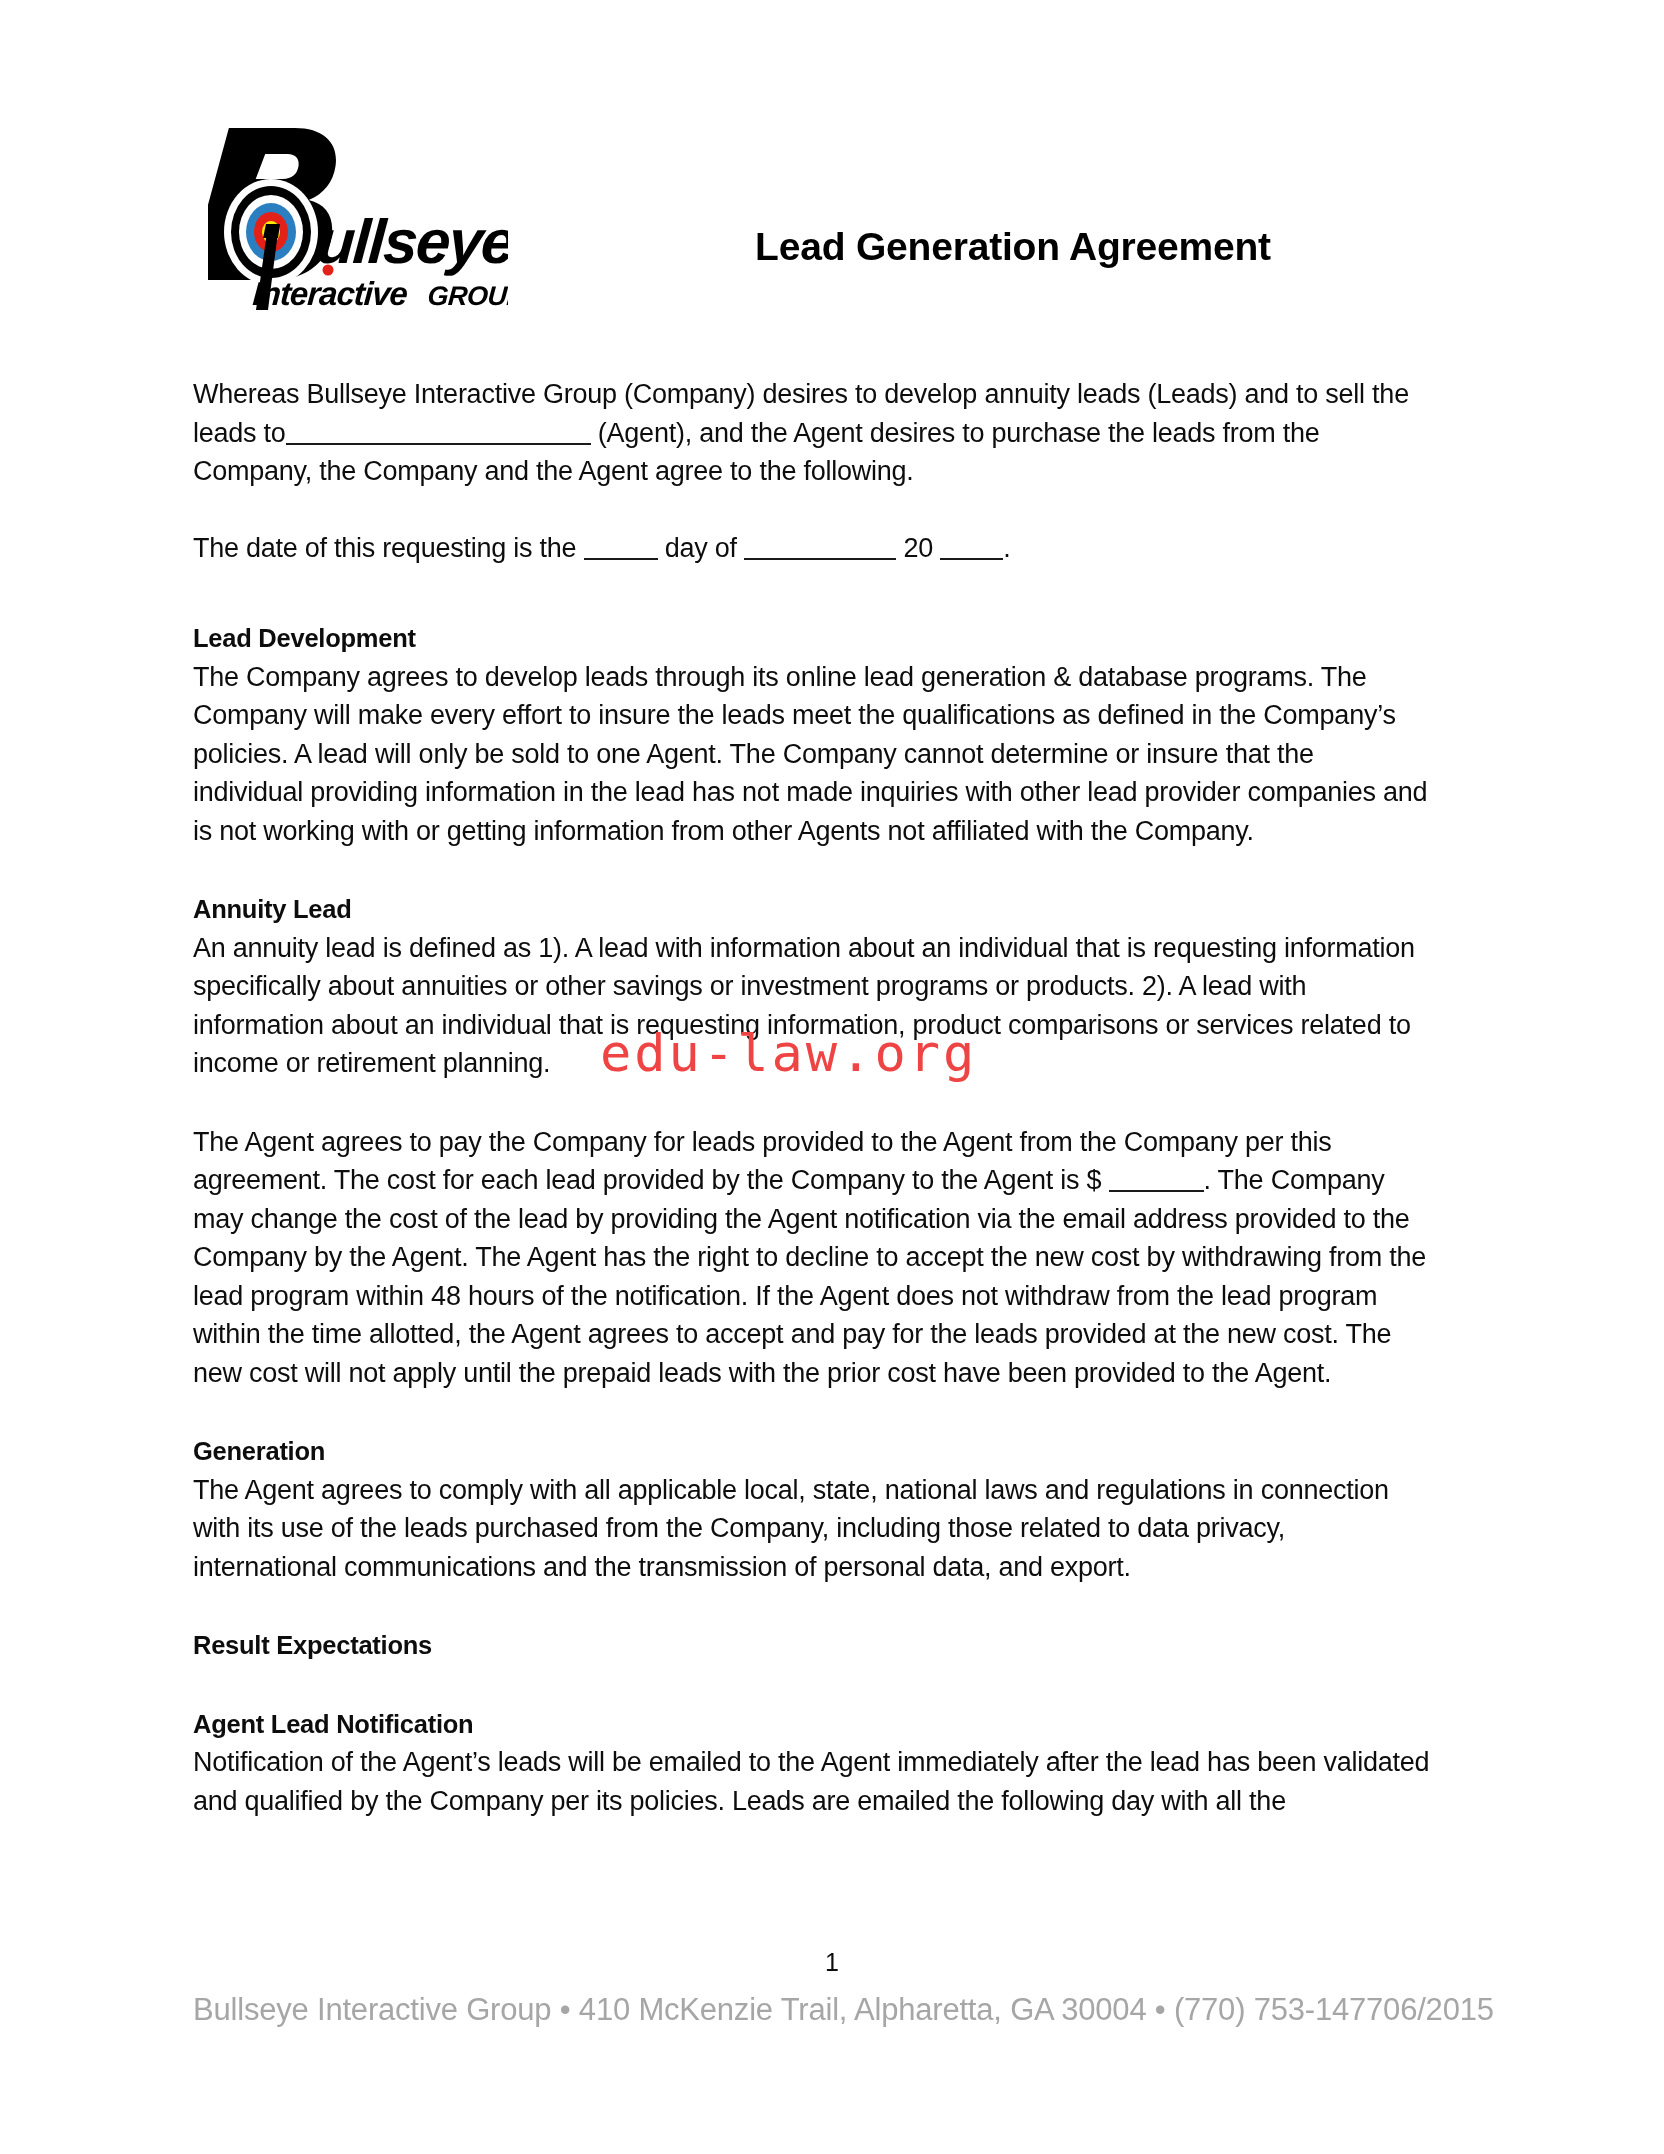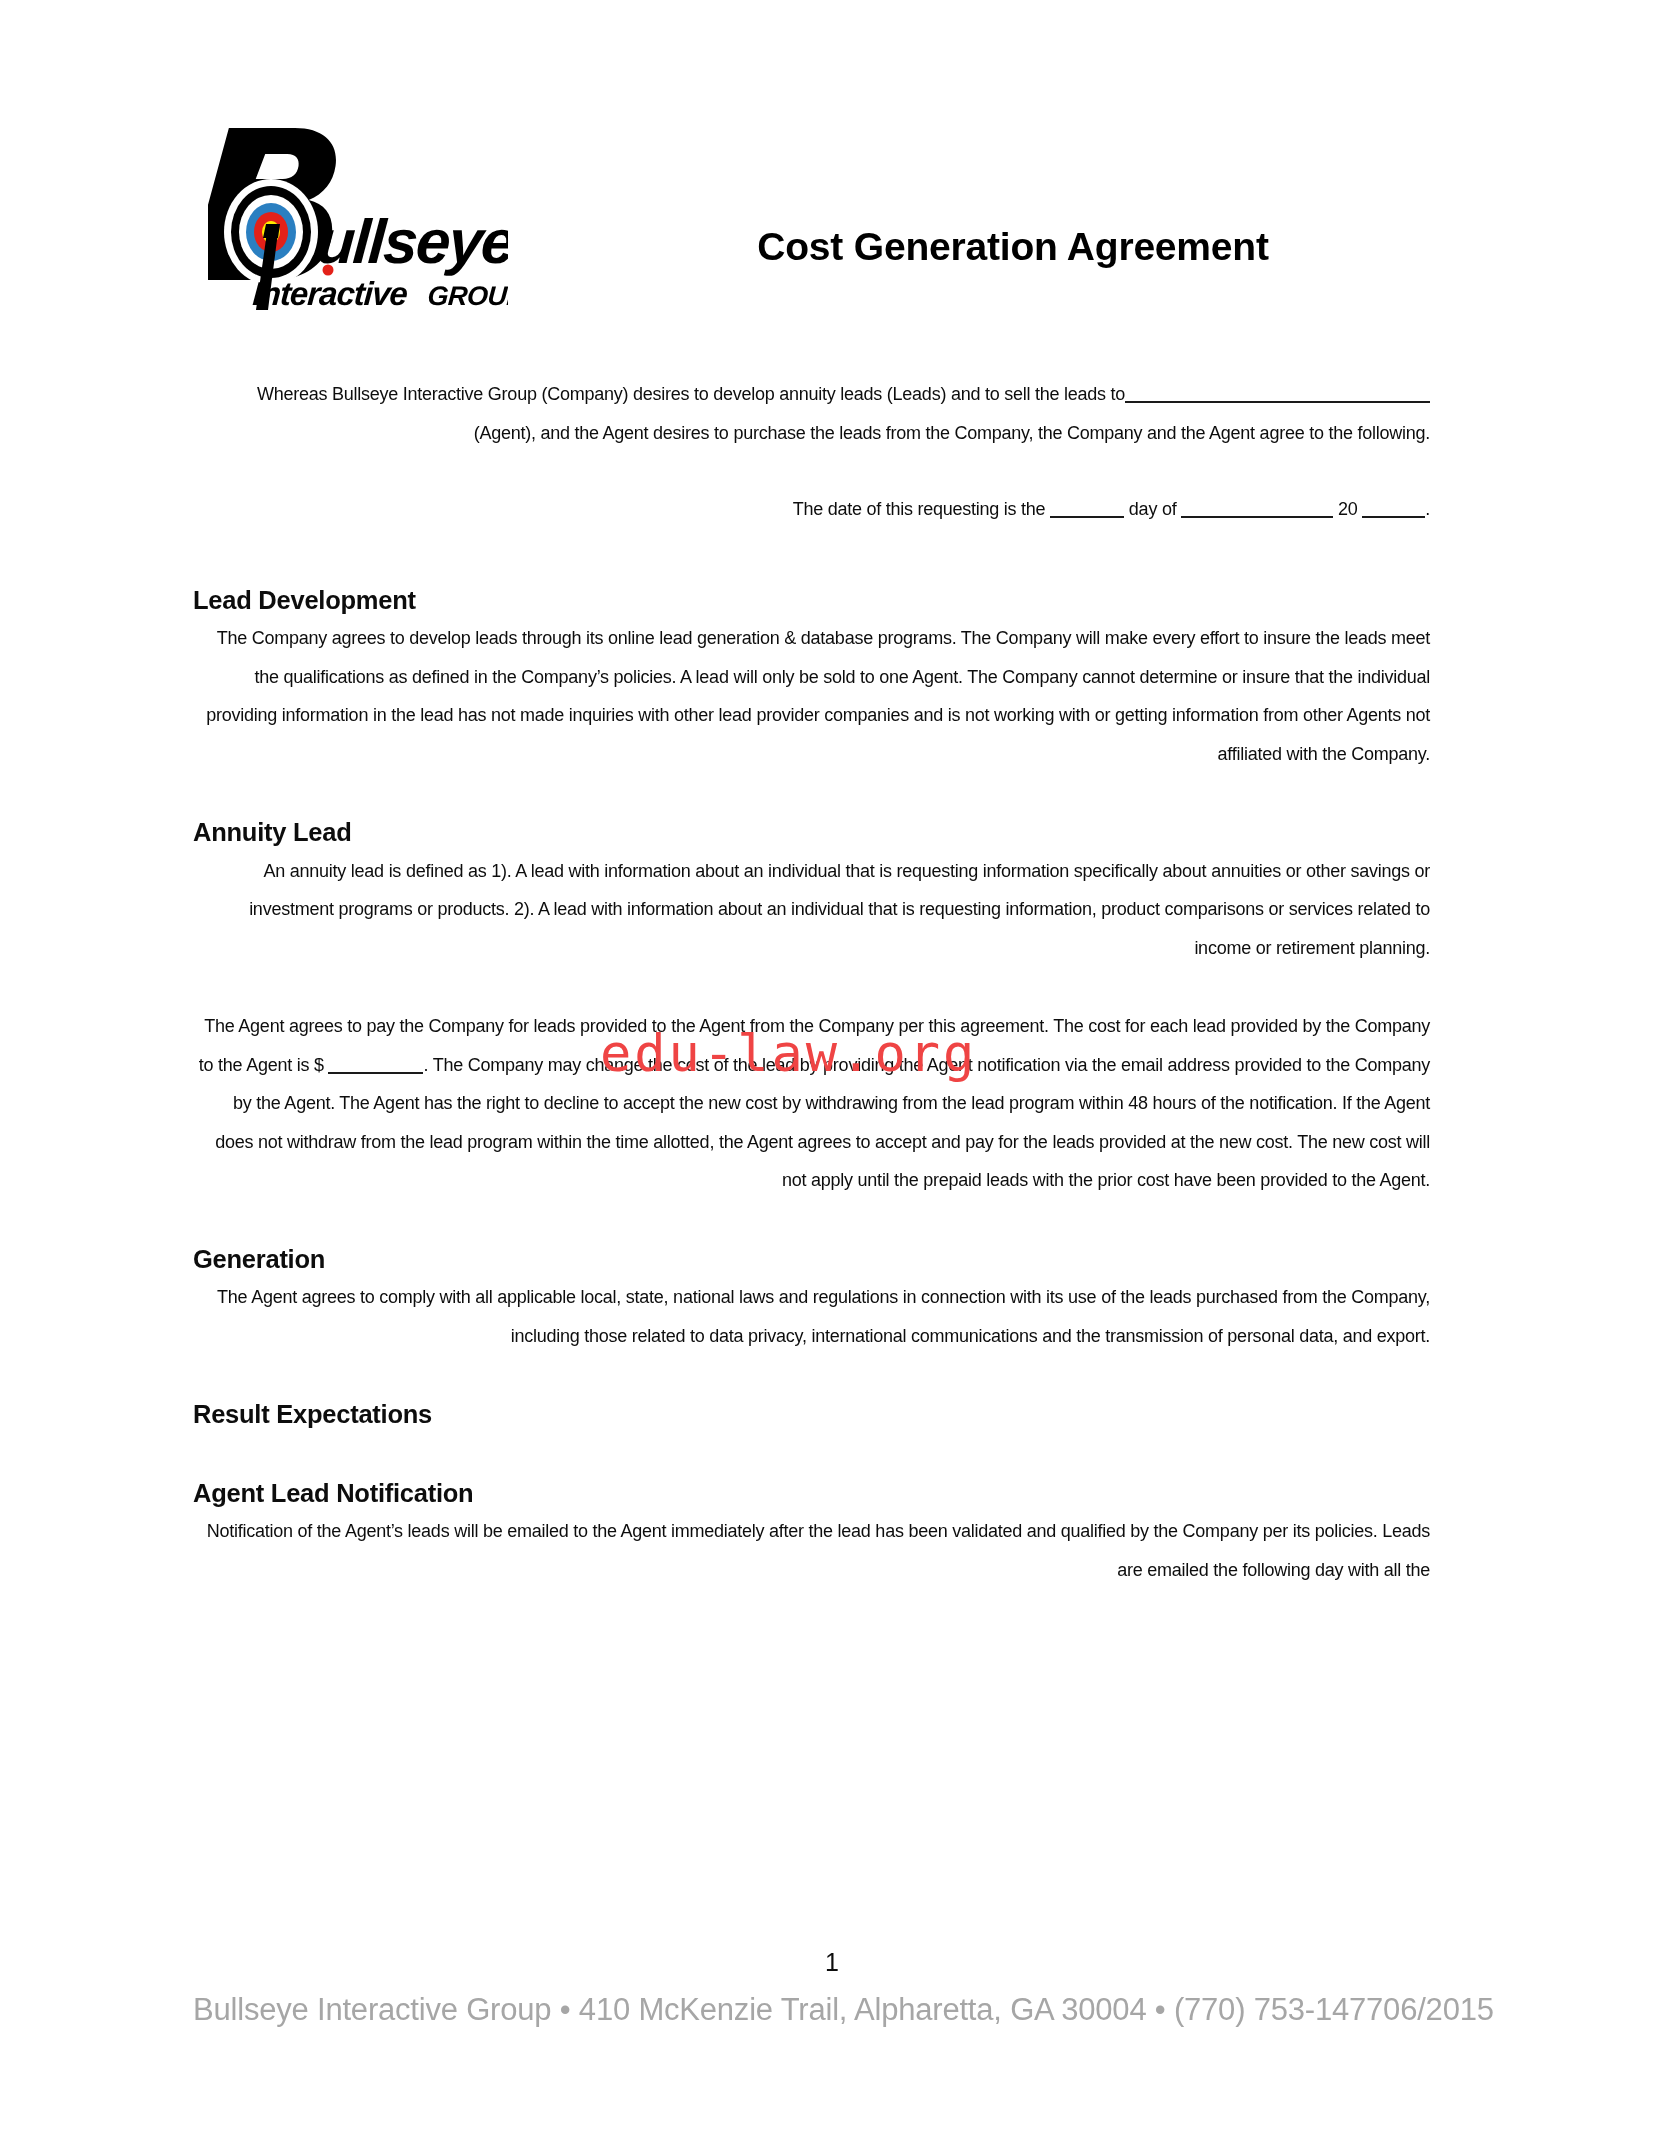--- a/index.html
+++ b/index.html
@@ -58,24 +58,24 @@
   
   .content {
     position: absolute;
     left: 193px;
     top: 375px;
     width: 1237px;
   }
 
   p.para {
     margin: 0 0 0 0;
-    font-size: 18px;
+    font-size: 27px;
     line-height: 38.5px;
     color: #0d0d0d;
-    text-align: right;
+    text-align: left;
     font-family: "Liberation Sans", sans-serif;
     letter-spacing: -0.25px;
   }
 
   .gap-sm { height: 38px; }
   .gap-md { height: 40px; }
   .gap-lg { height: 52px; }
 
   h2.section-heading {
     margin: 0;
@@ -171,21 +171,21 @@
 
         <text x="118" y="143" font-family="'Liberation Sans', sans-serif" font-size="62" font-weight="bold" font-style="italic" fill="#000000" transform="skewX(-4)" letter-spacing="-2">ullseye</text>
 
         <circle cx="120" cy="150" r="5.5" fill="#e32119"></circle>
 
         <text x="57" y="185" font-family="'Liberation Sans', sans-serif" font-size="33" font-weight="bold" font-style="italic" fill="#000000" transform="skewX(-4)" letter-spacing="-1">Interactive</text>
         <text x="232" y="185" font-family="'Liberation Sans', sans-serif" font-size="27" font-weight="bold" font-style="italic" fill="#000000" transform="skewX(-4)" letter-spacing="-0.5">GROUP</text>
       </svg>
     </div>
 
-    <div class="doc-title">Cost Generation Agreement</div>
+    <div class="doc-title">Lead Generation Agreement</div>
   </div>
 
   <div class="content">
 
     <p class="para"><span>Whereas Bullseye Interactive Group (Company) desires to develop annuity leads (Leads) and to sell the leads to</span><span class="blank blank-xl"></span> <span>(Agent), and the Agent desires to purchase the leads from the Company, the Company and the Agent agree to the following.</span></p>
 
     <div class="gap-sm"></div>
 
     <p class="para"><span>The date of this requesting is the</span> <span class="blank blank-sm"></span> <span>day of</span> <span class="blank blank-md"></span> <span>20</span> <span class="blank blank-xs"></span><span>.</span></p>
 

